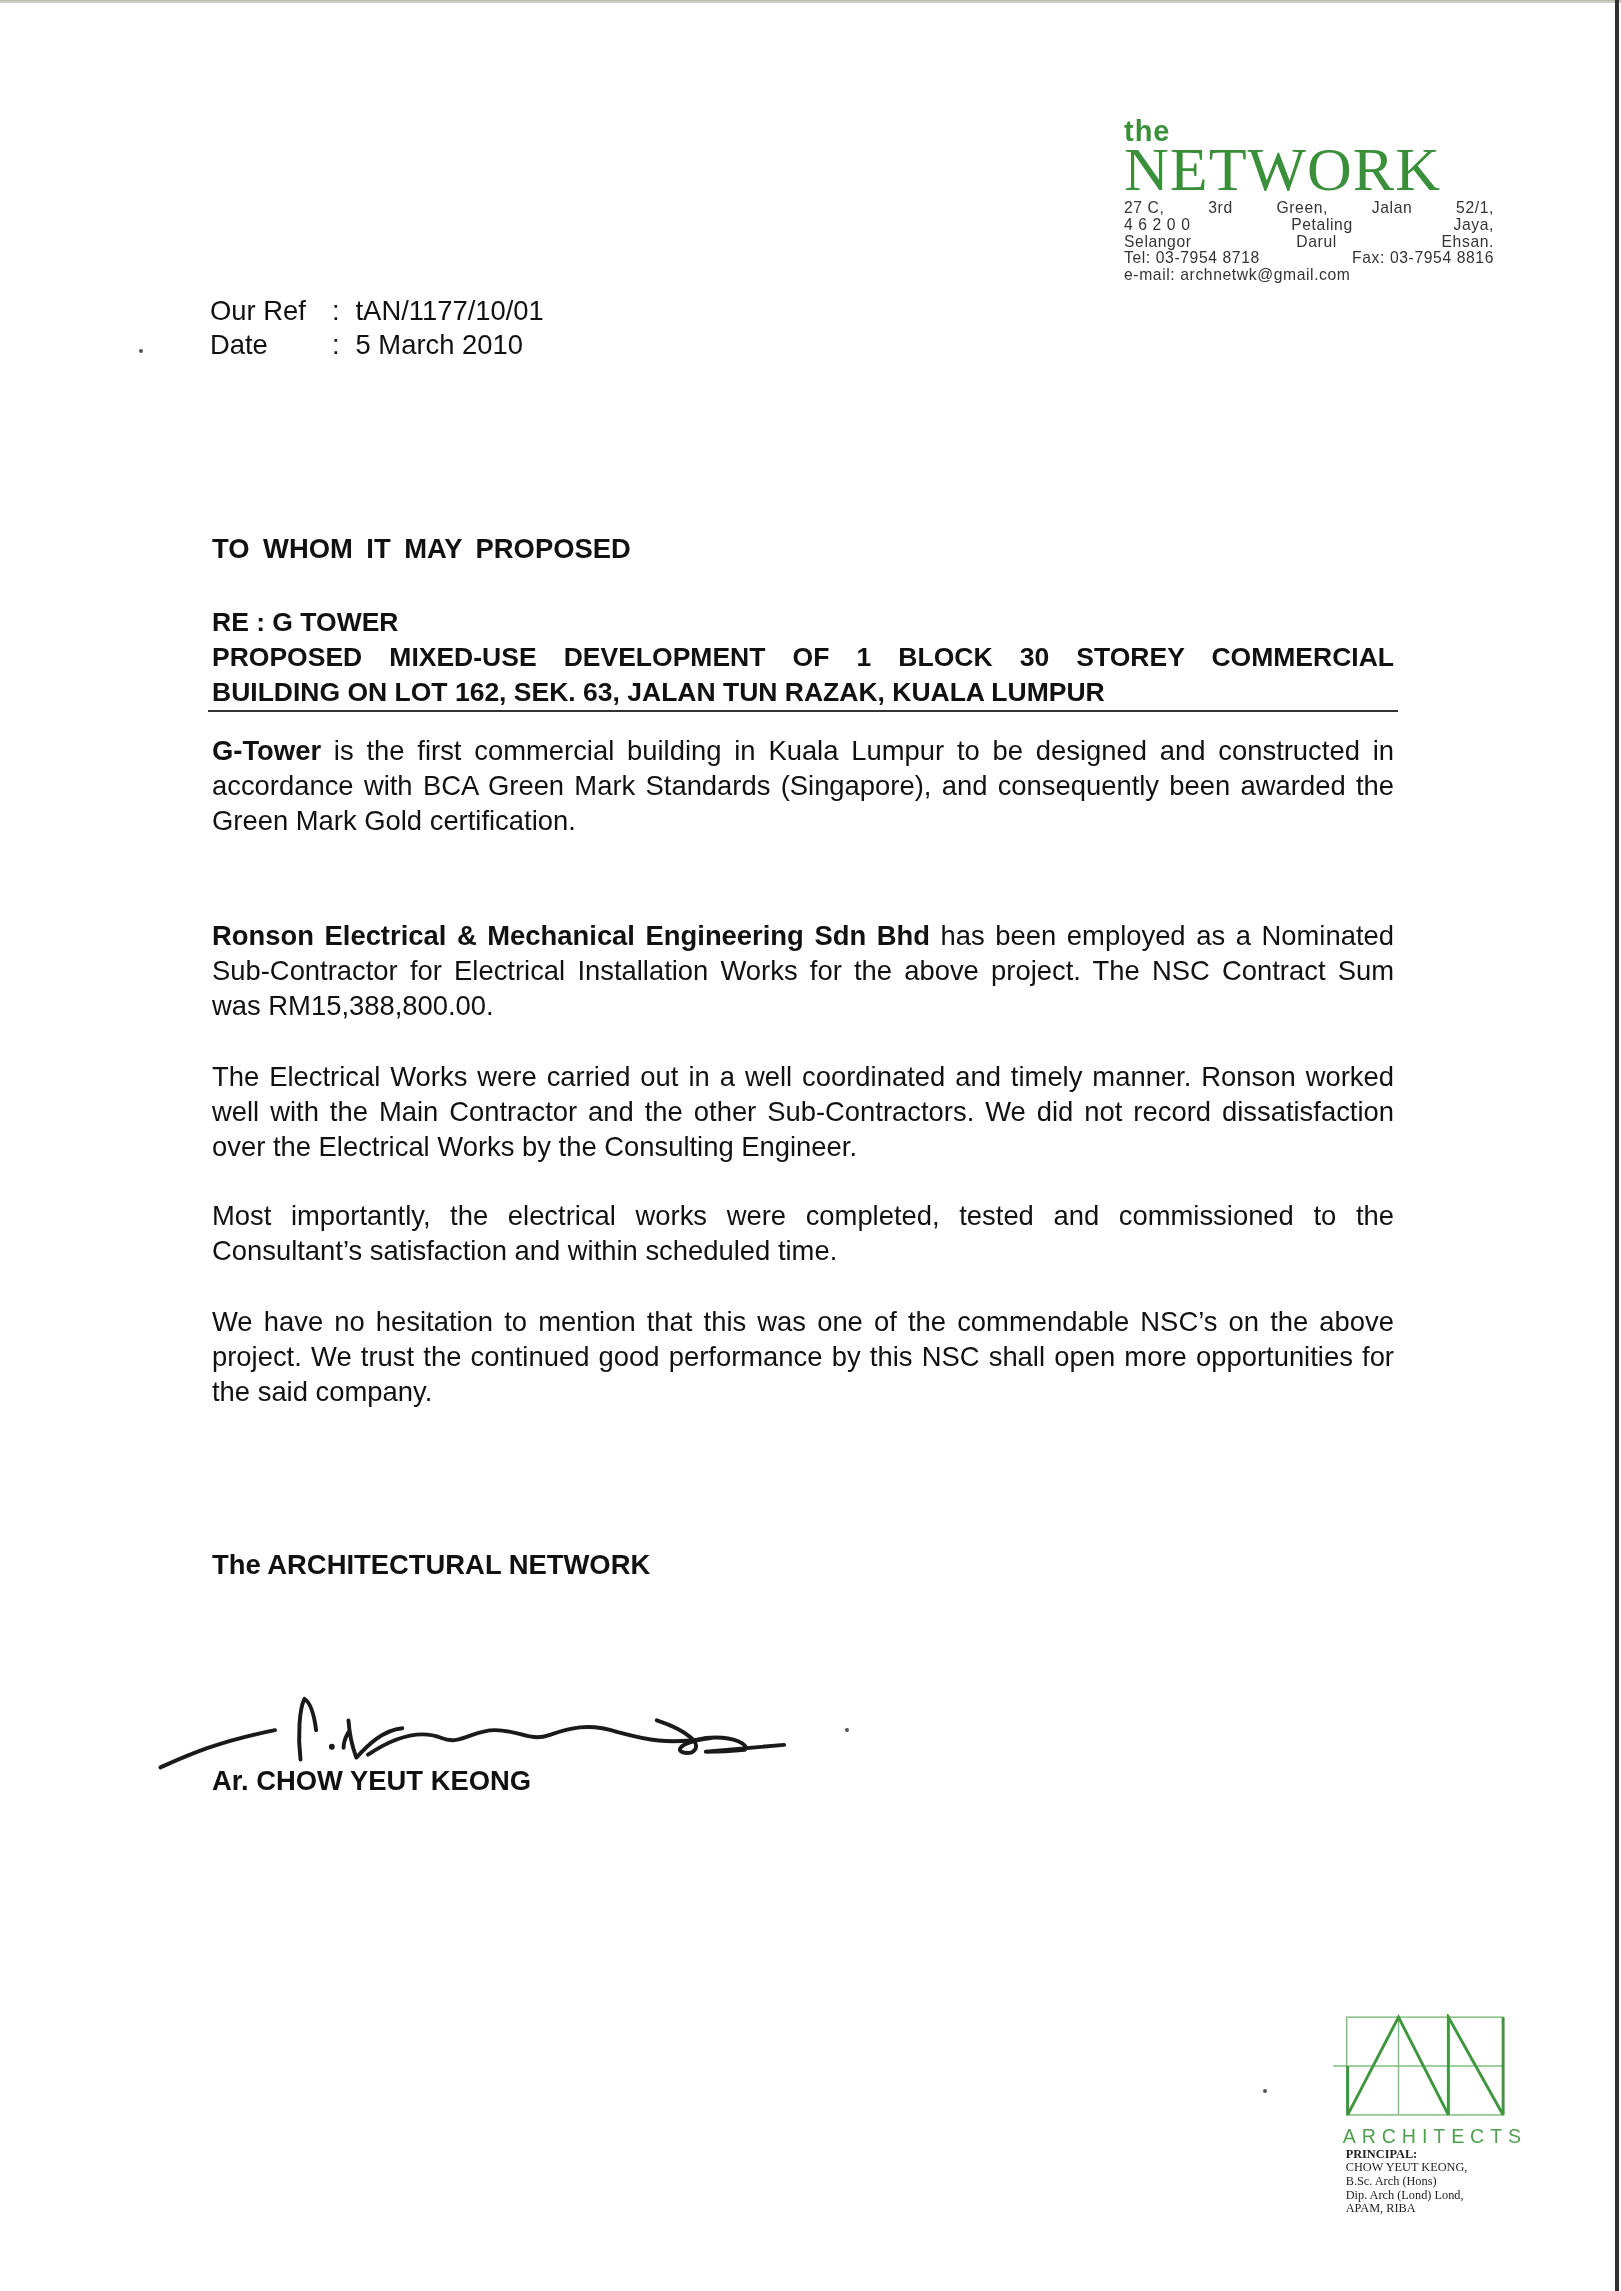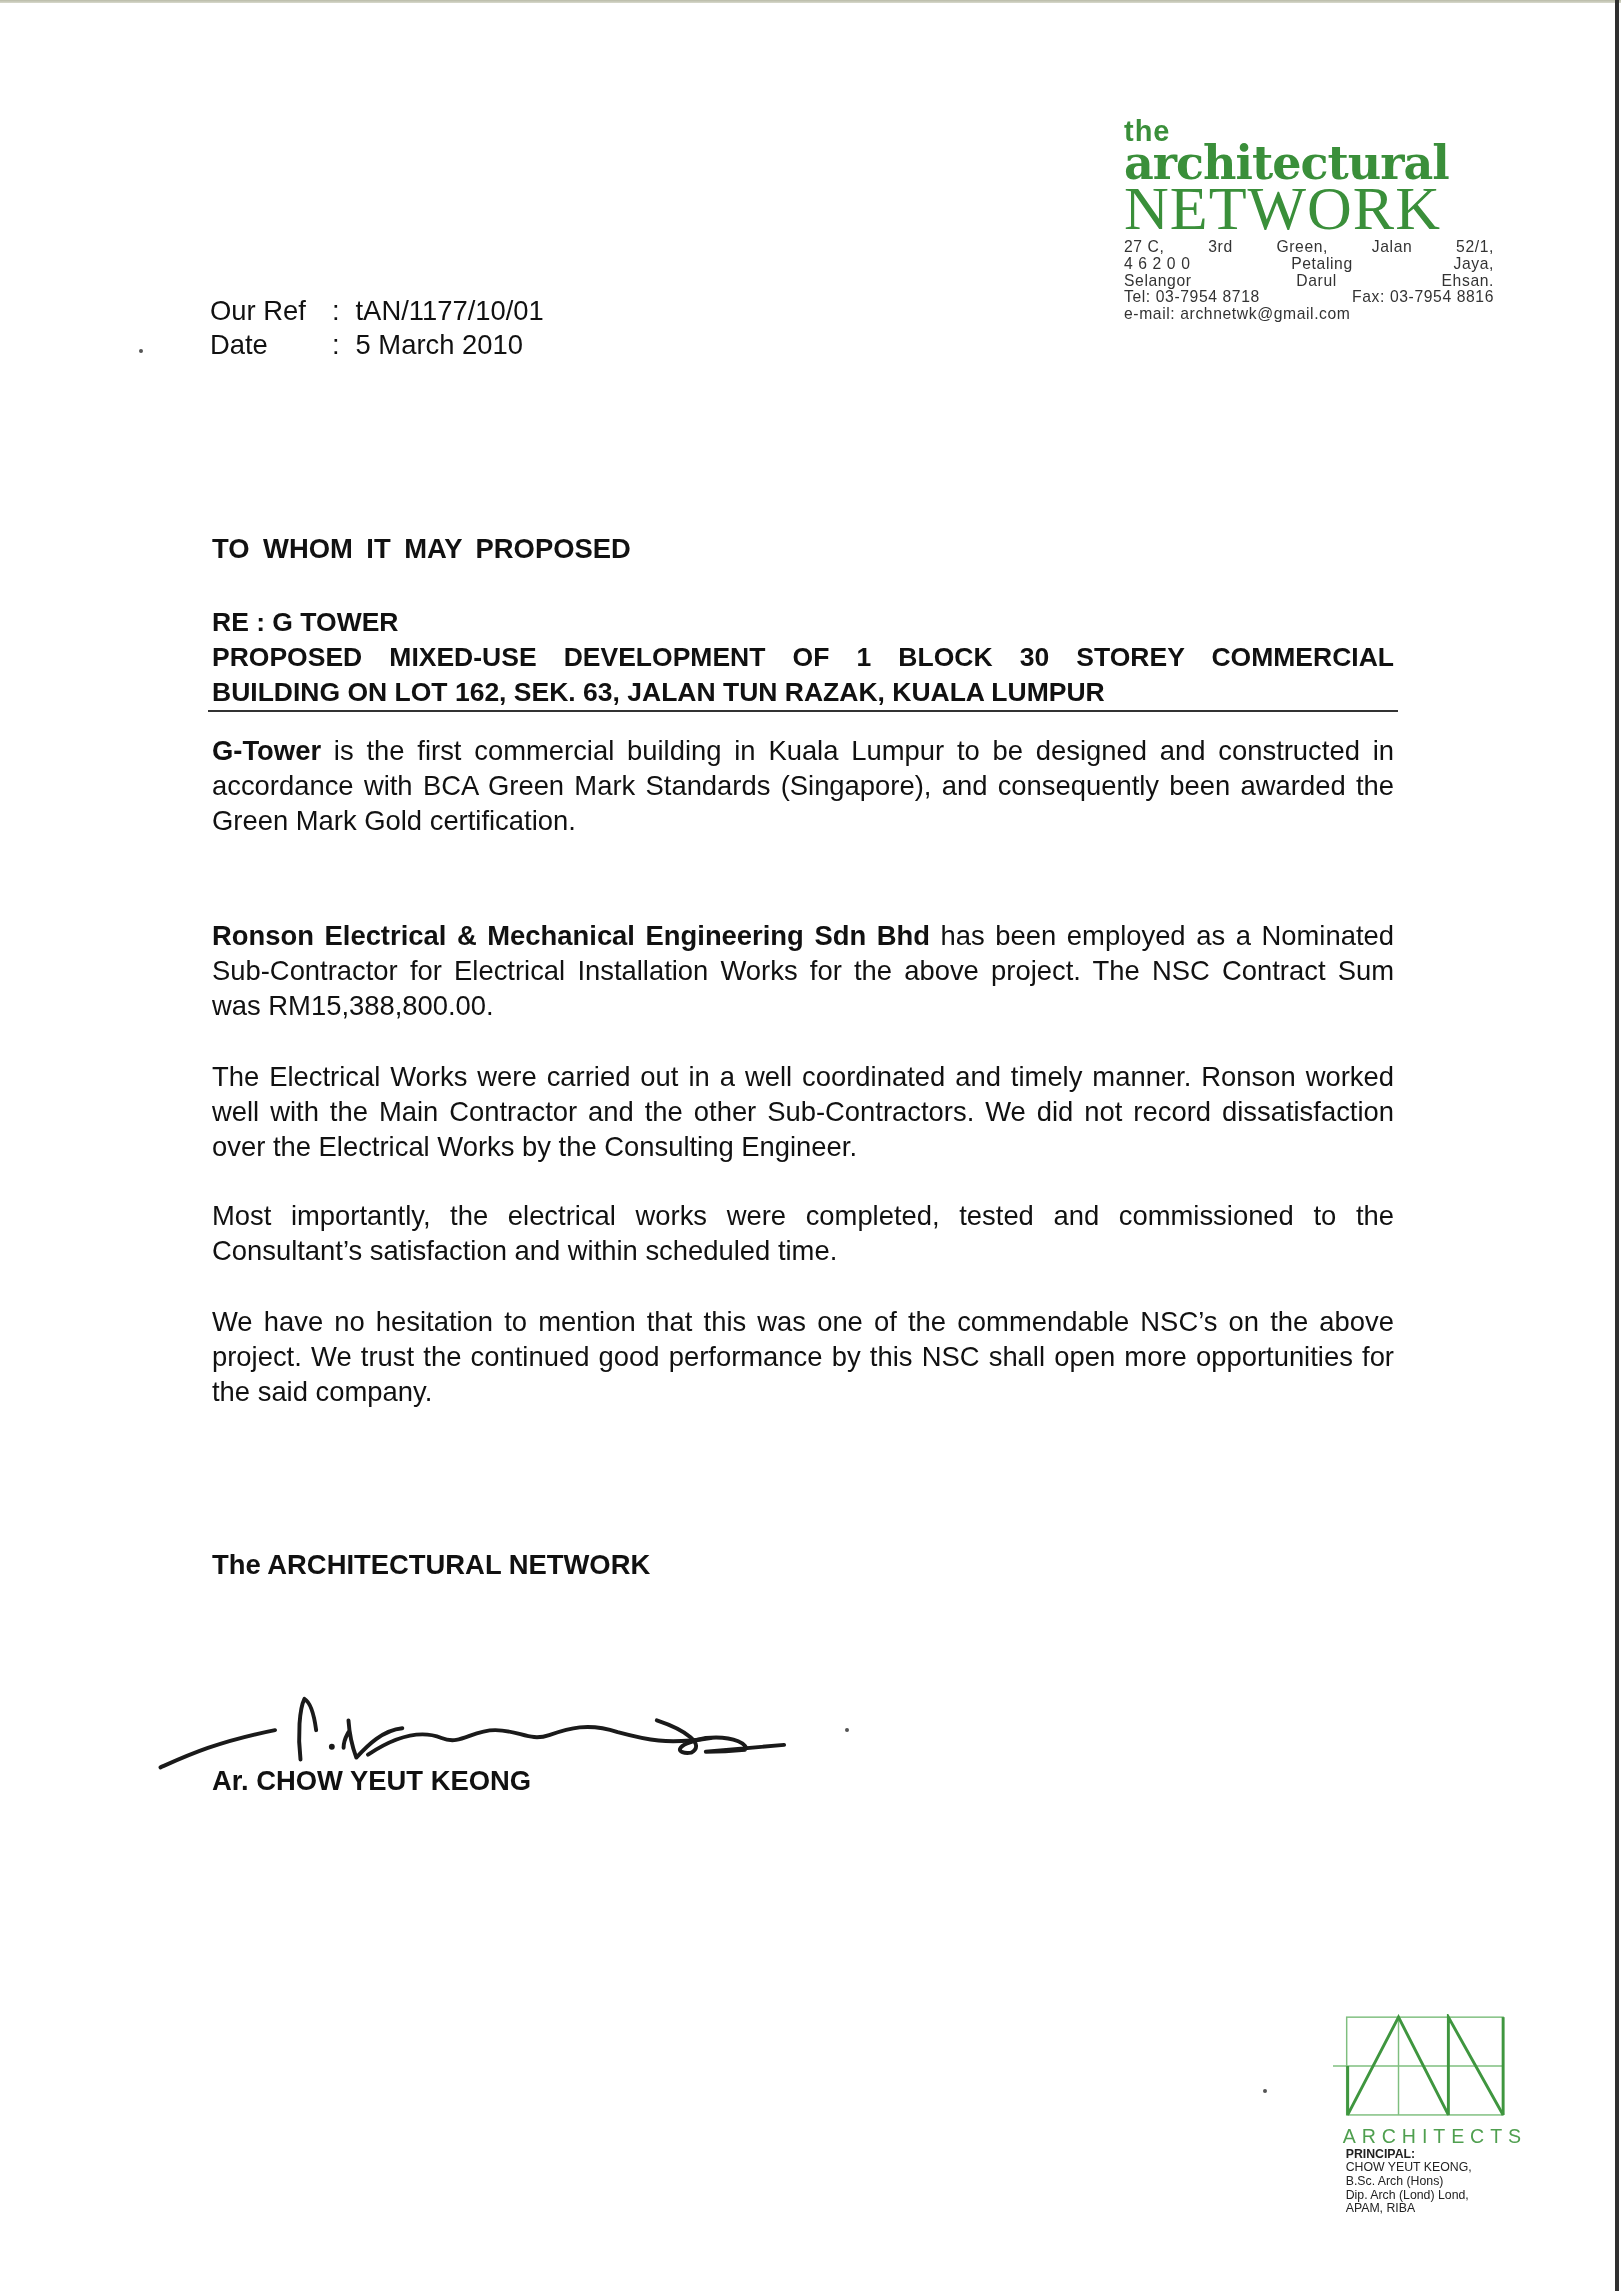--- a/index.html
+++ b/index.html
@@ -70,36 +70,35 @@
     .signature { position: absolute; left: 157px; top: 1691px; width: 706px; height: 93px; }
     .signatory { top: 1765px; font-weight: bold; font-size: 27.4px; }
 
     
     .tan-logo { position: absolute; left: 1333px; top: 2014px; width: 181px; }
     .tan-word {
       color: #4f9f4f; font-size: 19.6px; letter-spacing: 5.9px; margin-top: 0px; margin-left: 9.8px;
       line-height: 21.6px;
     }
     .principal {
-      margin-left: 12.7px; font-size: 12.3px; line-height: 13.7px; color: #222;
+      margin-left: 12.7px; font-size: 12.3px; line-height: 13.7px; color: #222; font-family: Liberation Serif, serif;
     }
     .principal-title { font-weight: bold; }
   </style>
 </head>
 <body>
 
 <div class="top-edge"></div>
 <div class="right-edge"></div>
 <div class="speck" style="left:139px; top:349px;"></div>
 <div class="speck" style="left:1263px; top:2089px;"></div>
 <div class="speck" style="left:845px; top:1728px;"></div>
 
 <div class="letterhead">
   <div class="logo-the">the</div>
-  <div class="logo-arch">architectural</div>
   <div class="logo-network">NETWORK</div>
   <div class="address">
     <div class="addr-line">
       <span>27 C,</span>
       <span>3rd</span>
       <span>Green,</span>
       <span>Jalan</span>
       <span>52/1,</span>
     </div>
     <div class="addr-line">

